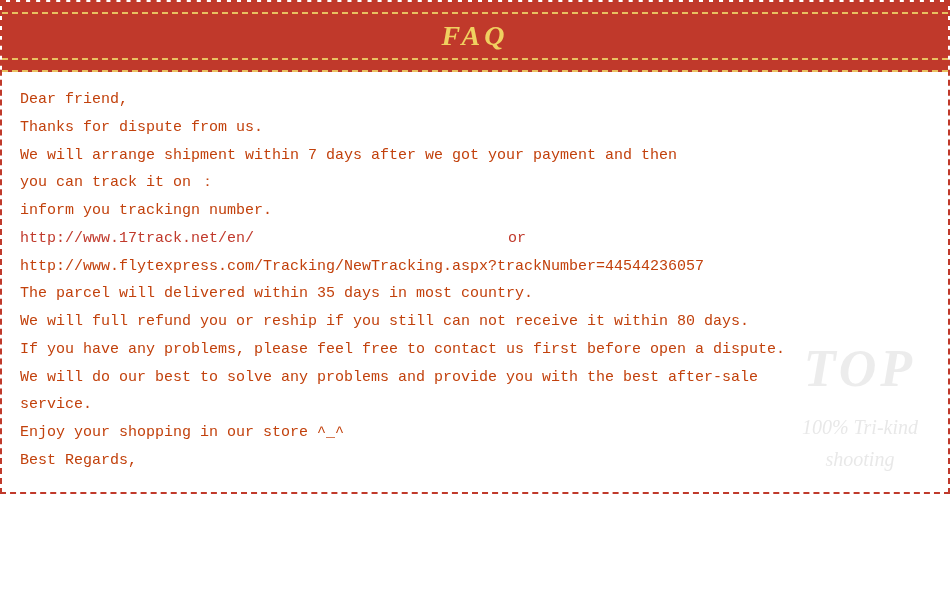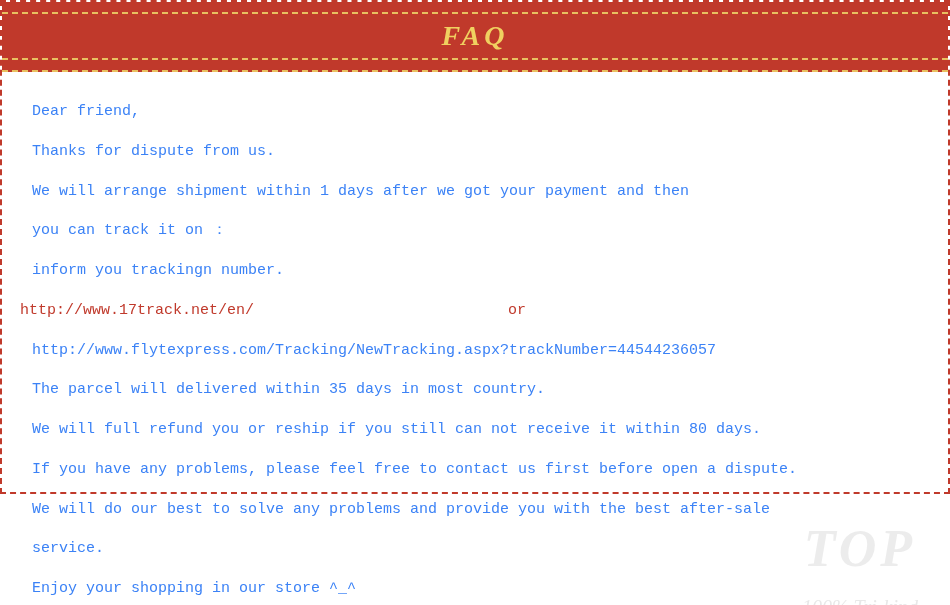--- a/index.html
+++ b/index.html
@@ -54,22 +54,22 @@
     .content-section {
       padding: 14px 18px 10px 18px;
       color: #c0392b;
       font-size: 15px;
       font-family: 'Courier New', Courier, monospace;
       line-height: 1.85;
       position: relative;
     }
 
     .content-section p {
-      color: #3b82f6;
-      margin: 12px;
+      color: #c2410c;
+      margin: 0;
     }
 
     .tracking-row {
       display: flex;
       align-items: baseline;
       gap: 8px;
     }
 
     .watermark {
       position: absolute;
@@ -103,21 +103,21 @@
 
 <div class="page-wrapper">
 
   <div class="header-section">
     <h1 class="header-title">FAQ</h1>
   </div>
 
   <div class="content-section">
     <p>Dear friend,</p>
     <p>Thanks for dispute from us.</p>
-    <p>We will arrange shipment within 1 days after we got your payment and then</p>
+    <p>We will arrange shipment within 7 days after we got your payment and then</p>
     <p>you can track it on ：</p>
     <p>inform you trackingn number.</p>
     <div class="tracking-row">
       <span style="min-width:420px;display:inline-block;">http://www.17track.net/en/</span>
       <span style="margin-left:60px;text-align:center;">or</span>
     </div>
     <p>http://www.flytexpress.com/Tracking/NewTracking.aspx?trackNumber=44544236057</p>
     <p>The parcel will delivered within 35 days in most country.</p>
     <p>We will full refund you or reship if you still can not receive it within 80 days.</p>
     <p>If you have any problems, please feel free to contact us first before open a dispute.</p>

